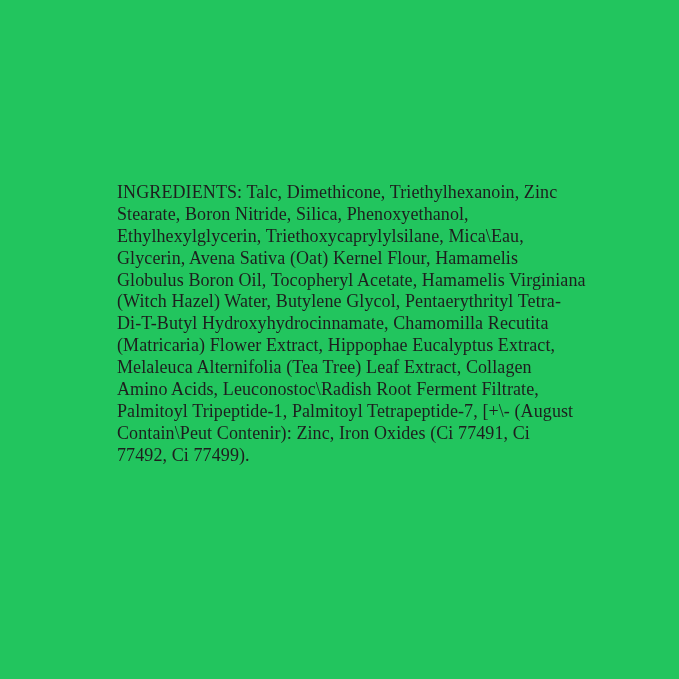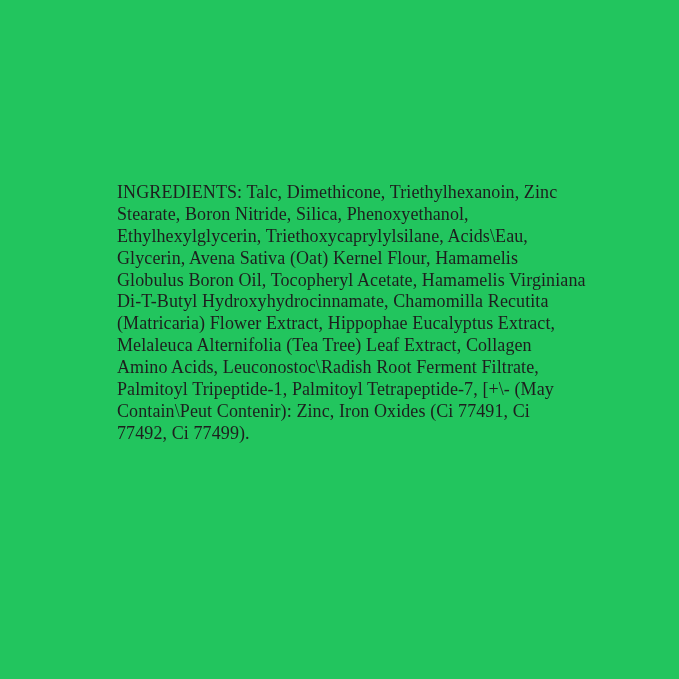--- a/index.html
+++ b/index.html
@@ -31,24 +31,25 @@
     height: 21.9px;
   }
 </style>
 </head>
 <body>
 
 <div class="canvas">
   <div class="ingredients-block">
     <div class="ingredients-line">INGREDIENTS: Talc, Dimethicone, Triethylhexanoin, Zinc</div>
     <div class="ingredients-line">Stearate, Boron Nitride, Silica, Phenoxyethanol,</div>
-    <div class="ingredients-line">Ethylhexylglycerin, Triethoxycaprylylsilane, Acids\Eau,</div>
+    <div class="ingredients-line">Ethylhexylglycerin, Triethoxycaprylylsilane, Mica\Eau,</div>
     <div class="ingredients-line">Glycerin, Avena Sativa (Oat) Kernel Flour, Hamamelis</div>
     <div class="ingredients-line">Globulus Boron Oil, Tocopheryl Acetate, Hamamelis Virginiana</div>
+    <div class="ingredients-line">(Witch Hazel) Water, Butylene Glycol, Pentaerythrityl Tetra-</div>
     <div class="ingredients-line">Di-T-Butyl Hydroxyhydrocinnamate, Chamomilla Recutita</div>
     <div class="ingredients-line">(Matricaria) Flower Extract, Hippophae Eucalyptus Extract,</div>
     <div class="ingredients-line">Melaleuca Alternifolia (Tea Tree) Leaf Extract, Collagen</div>
     <div class="ingredients-line">Amino Acids, Leuconostoc\Radish Root Ferment Filtrate,</div>
-    <div class="ingredients-line">Palmitoyl Tripeptide-1, Palmitoyl Tetrapeptide-7, [+\- (May</div>
+    <div class="ingredients-line">Palmitoyl Tripeptide-1, Palmitoyl Tetrapeptide-7, [+\- (August</div>
     <div class="ingredients-line">Contain\Peut Contenir): Zinc, Iron Oxides (Ci 77491, Ci</div>
     <div class="ingredients-line">77492, Ci 77499).</div>
   </div>
 </div>
 
 </body></html>

